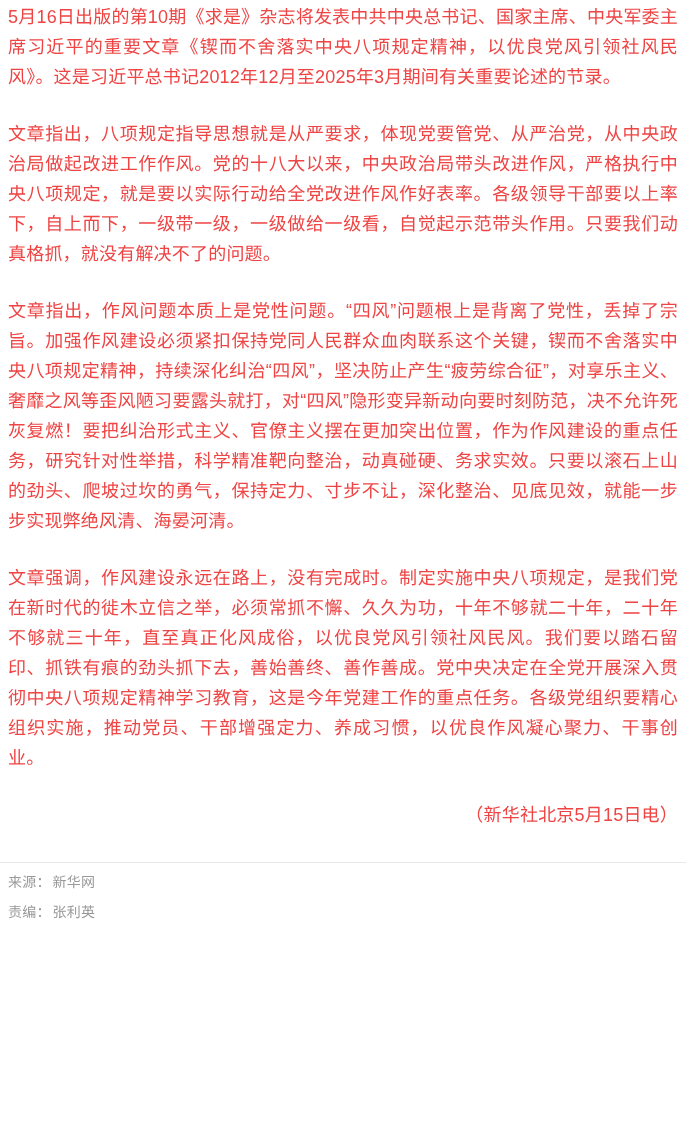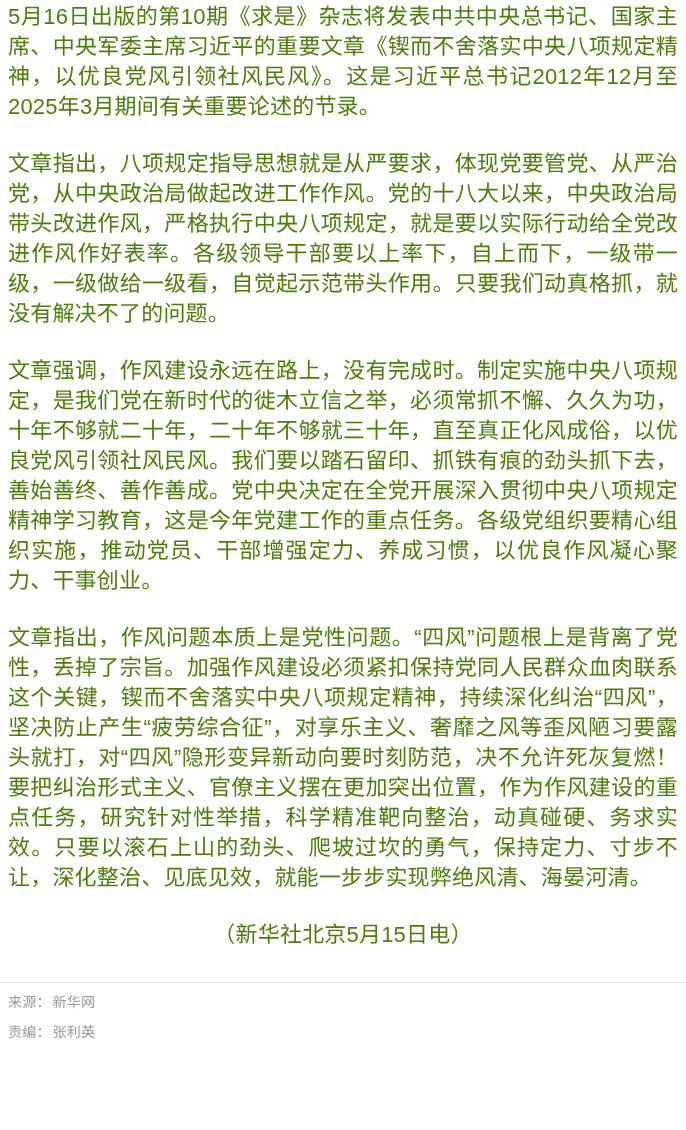--- a/index.html
+++ b/index.html
@@ -11,31 +11,31 @@
     width: 686px;
     height: 1130px;
     overflow: hidden;
     font-family: "Liberation Sans", "DejaVu Sans", sans-serif;
   }
   .article {
     padding: 2px 8px 0 8px;
   }
   .para {
     margin: 0 0 27px 0;
-    font-size: 22px;
+    font-size: 18px;
     line-height: 30px;
-    color: #4d7c0f;
+    color: #ef4444;
     text-align: justify;
     text-justify: inter-ideograph;
     letter-spacing: 0.2px;
     font-weight: 400;
   }
   .dateline {
     margin-bottom: 0;
-    text-align: center;
+    text-align: right;
   }
   .meta {
     margin-top: 32px;
     border-top: 1px solid #e8e8e8;
     padding: 4px 8px 0 8px;
   }
   .meta-row {
     font-size: 14px;
     line-height: 30px;
     color: #999999;
@@ -44,22 +44,22 @@
   .meta-row .label {
     margin-right: 2px;
   }
 </style>
 </head>
 <body>
 
 <main class="article">
   <p class="para">5月16日出版的第10期《求是》杂志将发表中共中央总书记、国家主席、中央军委主席习近平的重要文章《锲而不舍落实中央八项规定精神，以优良党风引领社风民风》。这是习近平总书记2012年12月至2025年3月期间有关重要论述的节录。</p>
   <p class="para">文章指出，八项规定指导思想就是从严要求，体现党要管党、从严治党，从中央政治局做起改进工作作风。党的十八大以来，中央政治局带头改进作风，严格执行中央八项规定，就是要以实际行动给全党改进作风作好表率。各级领导干部要以上率下，自上而下，一级带一级，一级做给一级看，自觉起示范带头作用。只要我们动真格抓，就没有解决不了的问题。</p>
+  <p class="para">文章指出，作风问题本质上是党性问题。“四风”问题根上是背离了党性，丢掉了宗旨。加强作风建设必须紧扣保持党同人民群众血肉联系这个关键，锲而不舍落实中央八项规定精神，持续深化纠治“四风”，坚决防止产生“疲劳综合征”，对享乐主义、奢靡之风等歪风陋习要露头就打，对“四风”隐形变异新动向要时刻防范，决不允许死灰复燃！要把纠治形式主义、官僚主义摆在更加突出位置，作为作风建设的重点任务，研究针对性举措，科学精准靶向整治，动真碰硬、务求实效。只要以滚石上山的劲头、爬坡过坎的勇气，保持定力、寸步不让，深化整治、见底见效，就能一步步实现弊绝风清、海晏河清。</p>
   <p class="para">文章强调，作风建设永远在路上，没有完成时。制定实施中央八项规定，是我们党在新时代的徙木立信之举，必须常抓不懈、久久为功，十年不够就二十年，二十年不够就三十年，直至真正化风成俗，以优良党风引领社风民风。我们要以踏石留印、抓铁有痕的劲头抓下去，善始善终、善作善成。党中央决定在全党开展深入贯彻中央八项规定精神学习教育，这是今年党建工作的重点任务。各级党组织要精心组织实施，推动党员、干部增强定力、养成习惯，以优良作风凝心聚力、干事创业。</p>
-  <p class="para">文章指出，作风问题本质上是党性问题。“四风”问题根上是背离了党性，丢掉了宗旨。加强作风建设必须紧扣保持党同人民群众血肉联系这个关键，锲而不舍落实中央八项规定精神，持续深化纠治“四风”，坚决防止产生“疲劳综合征”，对享乐主义、奢靡之风等歪风陋习要露头就打，对“四风”隐形变异新动向要时刻防范，决不允许死灰复燃！要把纠治形式主义、官僚主义摆在更加突出位置，作为作风建设的重点任务，研究针对性举措，科学精准靶向整治，动真碰硬、务求实效。只要以滚石上山的劲头、爬坡过坎的勇气，保持定力、寸步不让，深化整治、见底见效，就能一步步实现弊绝风清、海晏河清。</p>
   <p class="para dateline">（新华社北京5月15日电）</p>
 </main>
 
 <footer class="meta">
   <div class="meta-row">
     <span class="label">来源：</span><span class="value">新华网</span>
   </div>
   <div class="meta-row">
     <span class="label">责编：</span><span class="value">张利英</span>
   </div>

